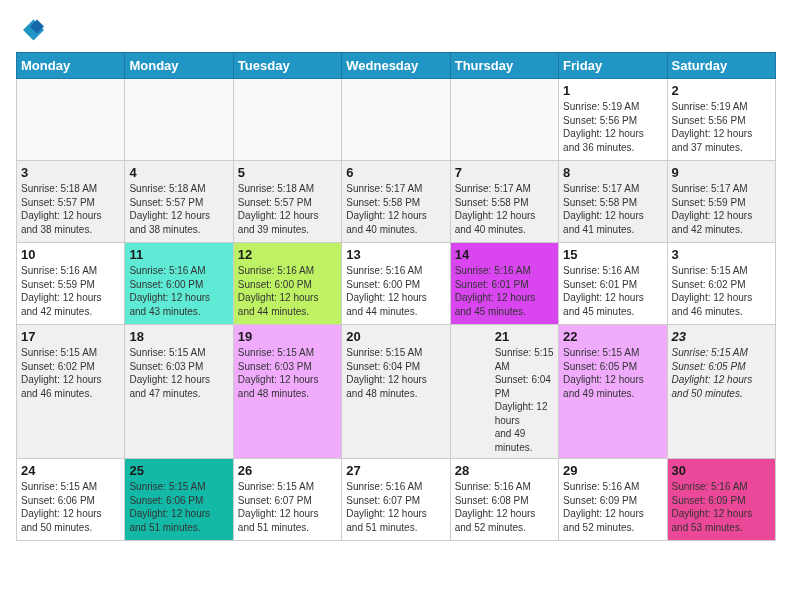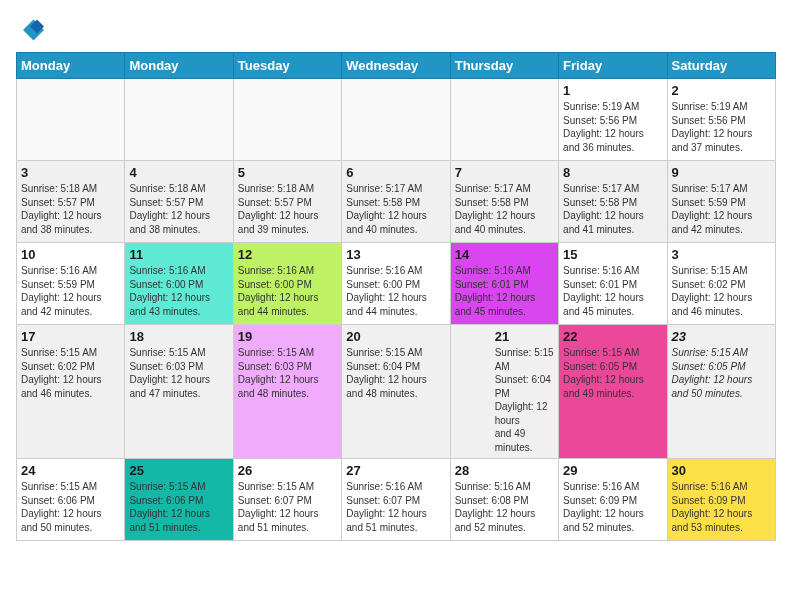--- a/index.html
+++ b/index.html
@@ -279,21 +279,21 @@
 Daylight: 12 hours
 and 48 minutes.</div>
         </td>
         <td style="background: rgb(240, 240, 240); padding-left: 44px;">
           <span class="day-number">21</span>
           <div class="day-info" style="white-space: pre-line;">Sunrise: 5:15 AM
 Sunset: 6:04 PM
 Daylight: 12 hours
 and 49 minutes.</div>
         </td>
-        <td style="background: #ec4899;">
+        <td style="background: #f0abfc;">
           <span class="day-number">22</span>
           <div class="day-info" style="white-space: pre-line;">Sunrise: 5:15 AM
 Sunset: 6:05 PM
 Daylight: 12 hours
 and 49 minutes.</div>
         </td>
         <td style="background: rgb(240, 240, 240); font-style: italic;">
           <span class="day-number">23</span>
           <div class="day-info" style="white-space: pre-line;">Sunrise: 5:15 AM
 Sunset: 6:05 PM
@@ -337,21 +337,21 @@
 Daylight: 12 hours
 and 52 minutes.</div>
         </td>
         <td style="background: rgb(255, 255, 255); margin-left: 12px;">
           <span class="day-number">29</span>
           <div class="day-info" style="white-space: pre-line;">Sunrise: 5:16 AM
 Sunset: 6:09 PM
 Daylight: 12 hours
 and 52 minutes.</div>
         </td>
-        <td style="background: #fde047;">
+        <td style="background: #ec4899;">
           <span class="day-number">30</span>
           <div class="day-info" style="white-space: pre-line;">Sunrise: 5:16 AM
 Sunset: 6:09 PM
 Daylight: 12 hours
 and 53 minutes.</div>
         </td>
       </tr>
     </tbody>
 </table>
 

